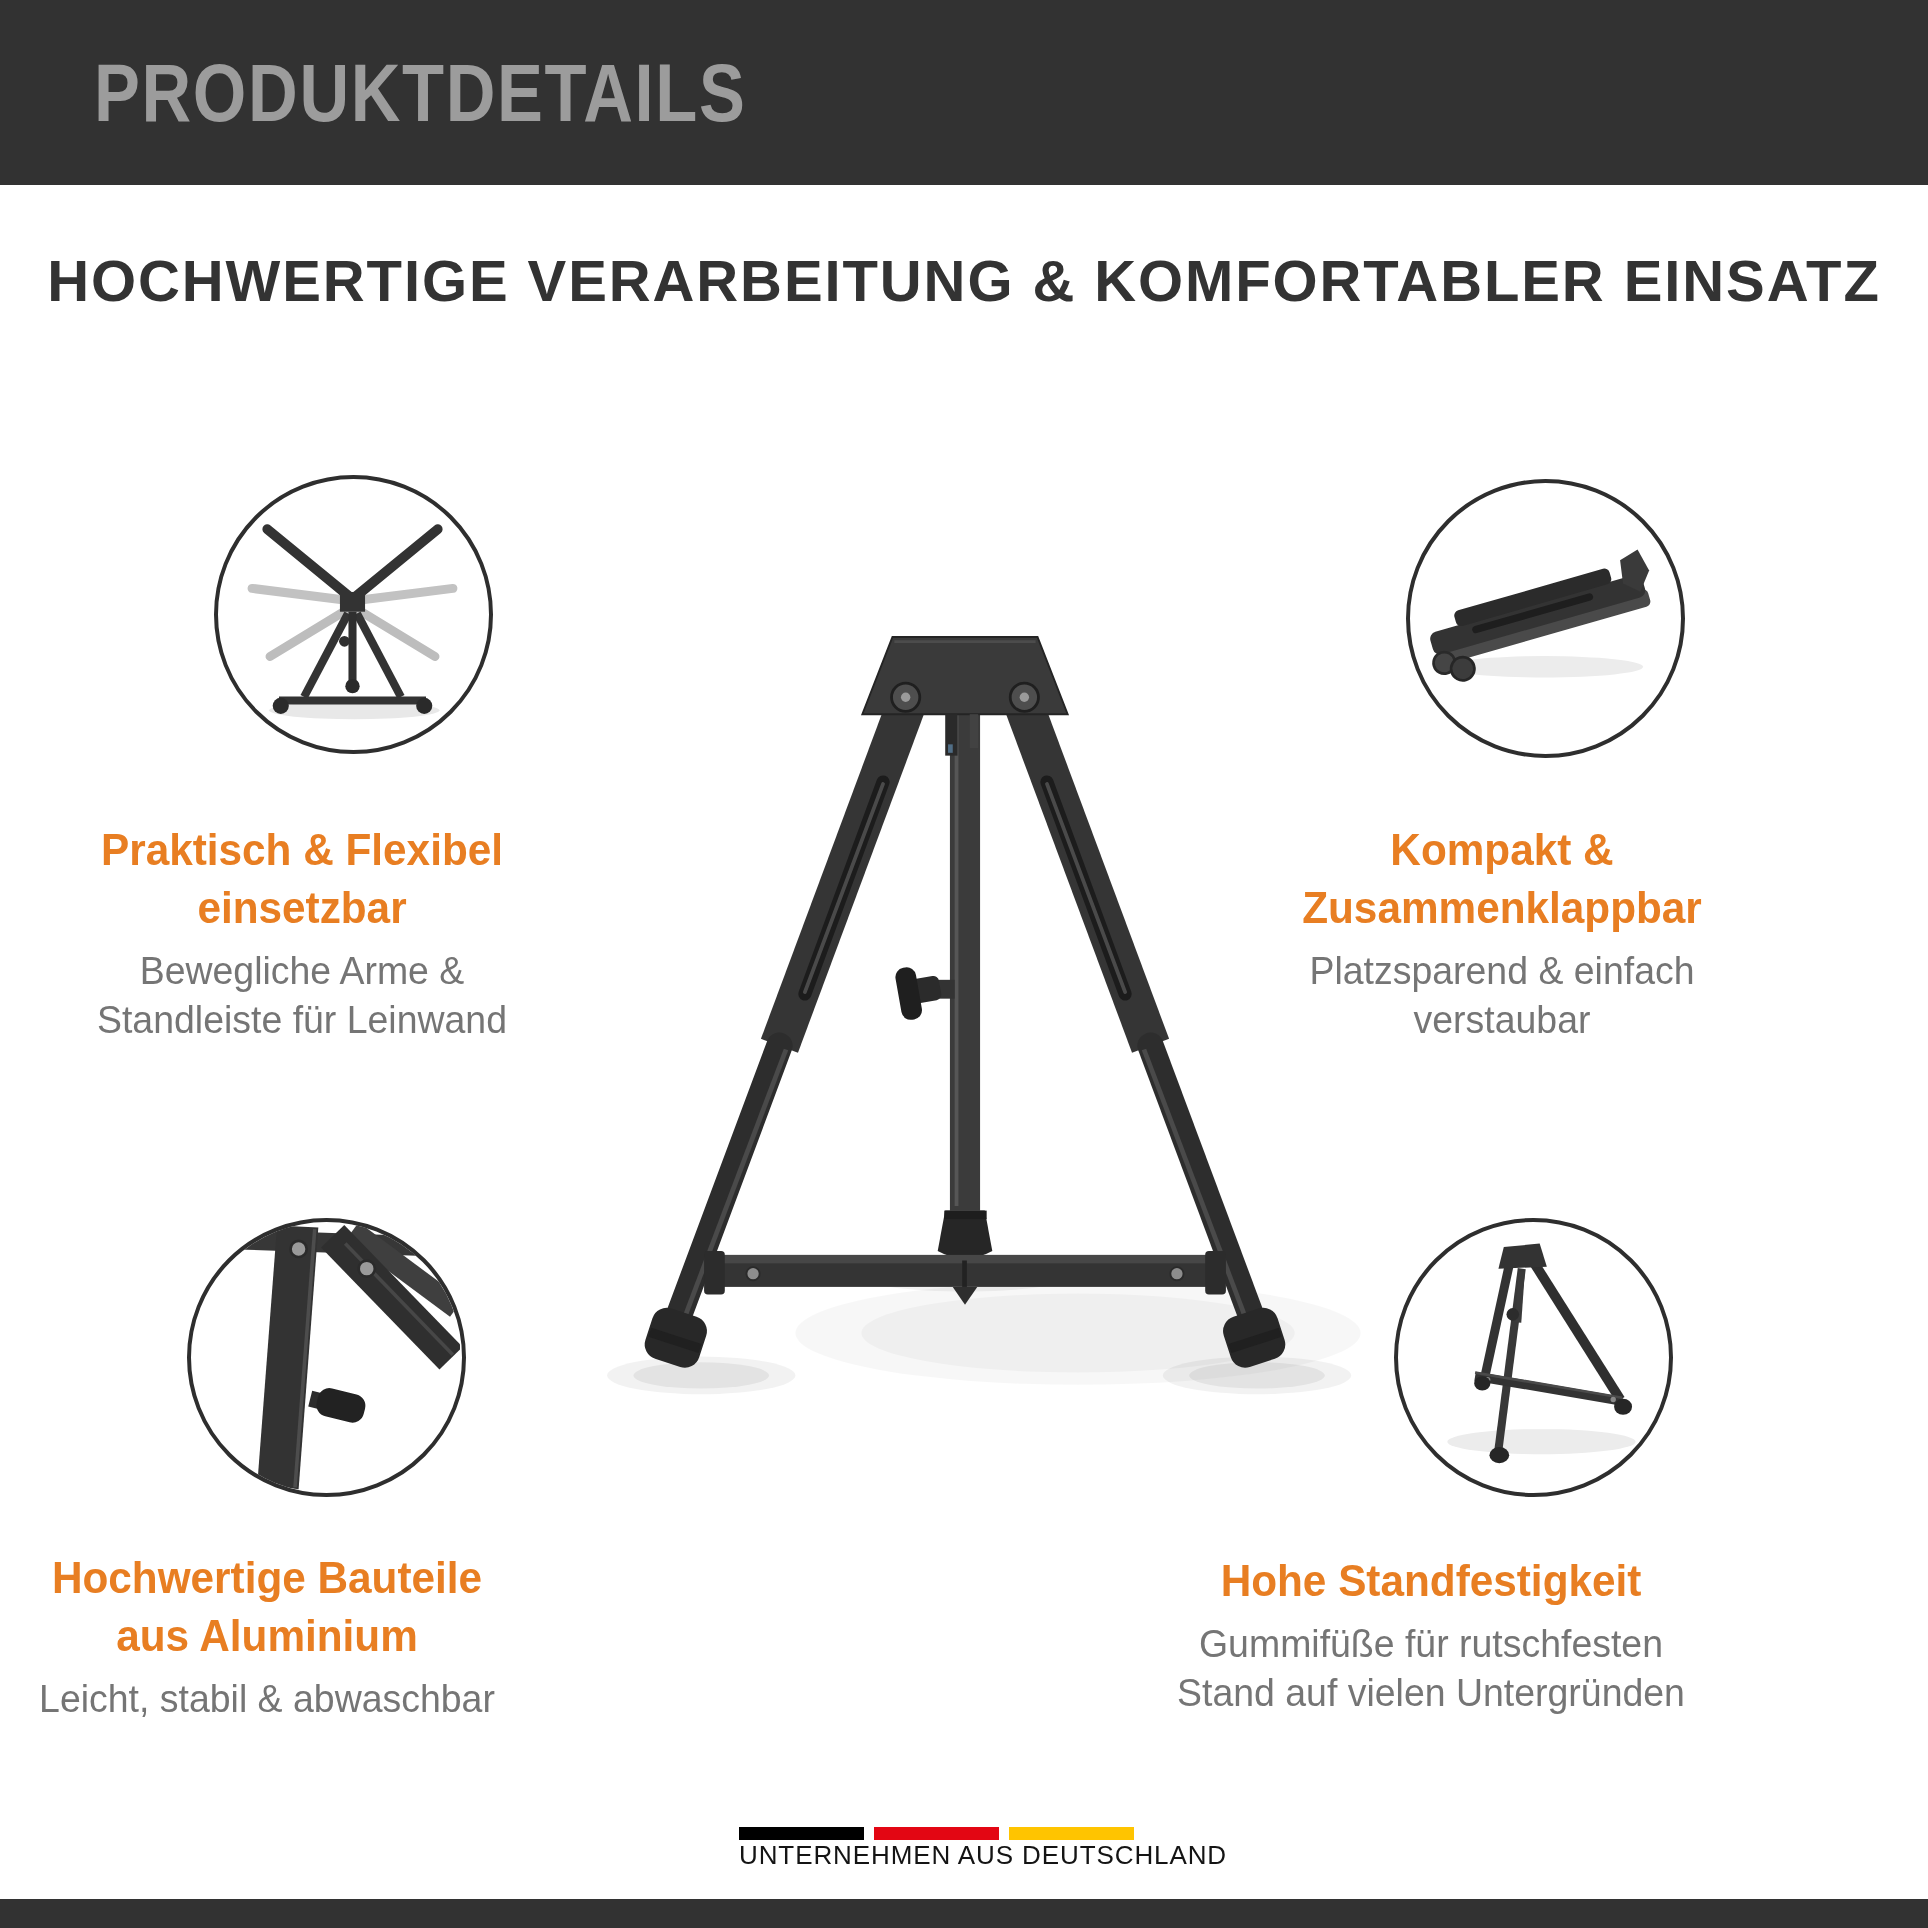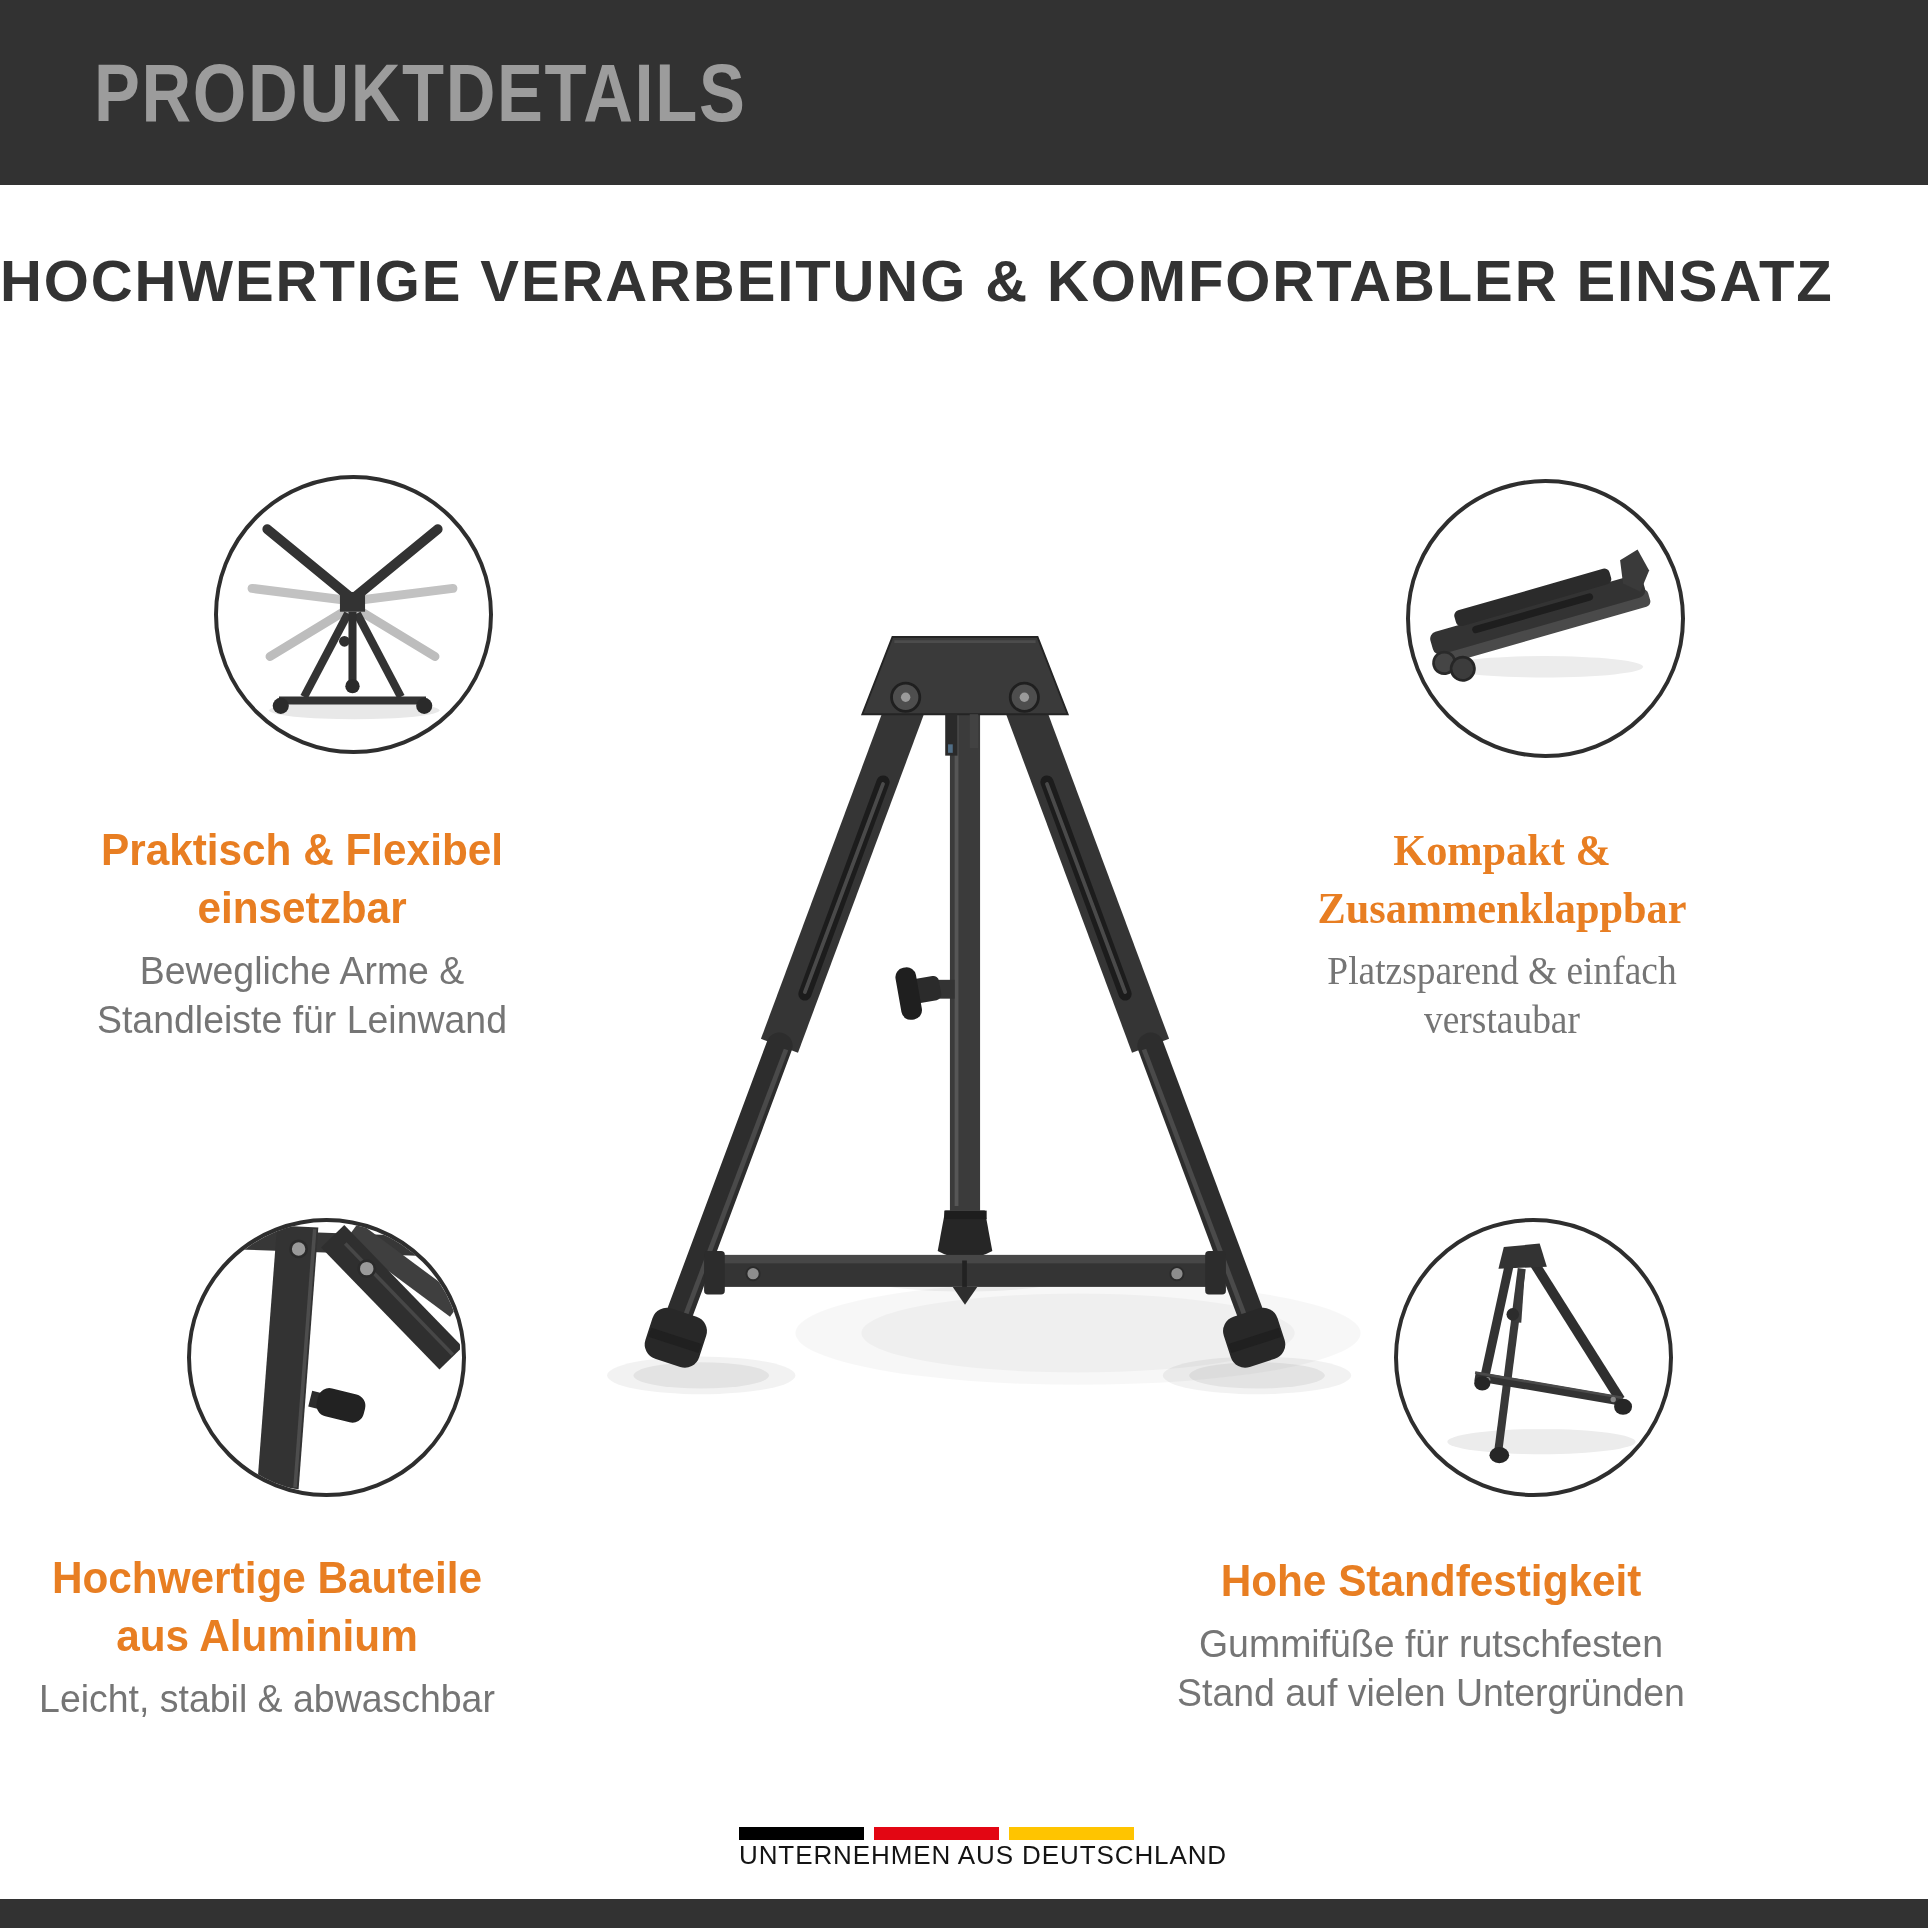--- a/index.html
+++ b/index.html
@@ -11,38 +11,38 @@
   .header-title{position:absolute;left:94px;top:50%;transform:translateY(-50%) scaleX(.85);
     transform-origin:left center;font-size:81px;font-weight:bold;color:#9c9c9c;letter-spacing:1.9px;white-space:nowrap;}
   .logo{position:absolute;right:55px;top:24.5px;width:433px;height:141px;}
   .logo-walimex{position:absolute;left:0;bottom:17px;font-style:italic;font-weight:bold;font-size:98px;
     color:#ffffff;letter-spacing:-3.8px;transform:scaleX(.82);transform-origin:left bottom;white-space:nowrap;}
   .logo-slash{position:absolute;left:296px;bottom:5.6px;width:8.5px;height:126px;background:#ffffff;transform:rotate(33deg);}
   .logo-pro{position:absolute;left:313px;bottom:11.3px;font-style:italic;font-weight:bold;font-size:66px;
     color:#e87e22;letter-spacing:-1.9px;transform:scaleX(.85);transform-origin:left bottom;}
 
   
-  .headline{position:absolute;left:0;top:247px;width:1928px;text-align:left;font-size:58px;font-weight:bold;
+  .headline{position:absolute;left:0;top:247px;width:1928px;text-align:center;font-size:58px;font-weight:bold;
     color:#333333;letter-spacing:1.9px;white-space:nowrap;}
 
   
   .circle{position:absolute;width:279px;height:279px;box-sizing:border-box;border:4.7px solid #2e2e2e;
     border-radius:50%;background:#fff;overflow:hidden;}
   .circle svg{display:block;width:269px;height:269px;}
   .c-tl{left:214px;top:475px;}
   .c-tr{left:1406px;top:479px;}
   .c-bl{left:187px;top:1218px;}
   .c-br{left:1394px;top:1218px;}
 
   
   .f-text{position:absolute;width:716px;text-align:center;}
   .f-title{font-size:45px;font-weight:bold;color:#e87e22;line-height:58px;transform:scaleX(.94);}
   .f-desc{margin-top:9.4px;font-size:39px;color:#757575;line-height:49px;transform:scaleX(.96);}
   .t-tl{left:-56px;top:821px;}
-  .t-tr{left:1144px;top:821px;font-family:Liberation Serif, serif;}
+  .t-tr{left:1144px;top:821px;}
   .t-bl{left:-91px;top:1549px;}
   .t-br{left:1073px;top:1552px;text-align:center;}
 
   
   .easel{position:absolute;left:527px;top:603px;width:876px;height:829px;}
 
   
   .flag{position:absolute;left:739px;top:1827px;width:395px;}
   .flag-bars{display:flex;gap:9.4px;}
   .flag-bar{flex:1;height:13px;}

